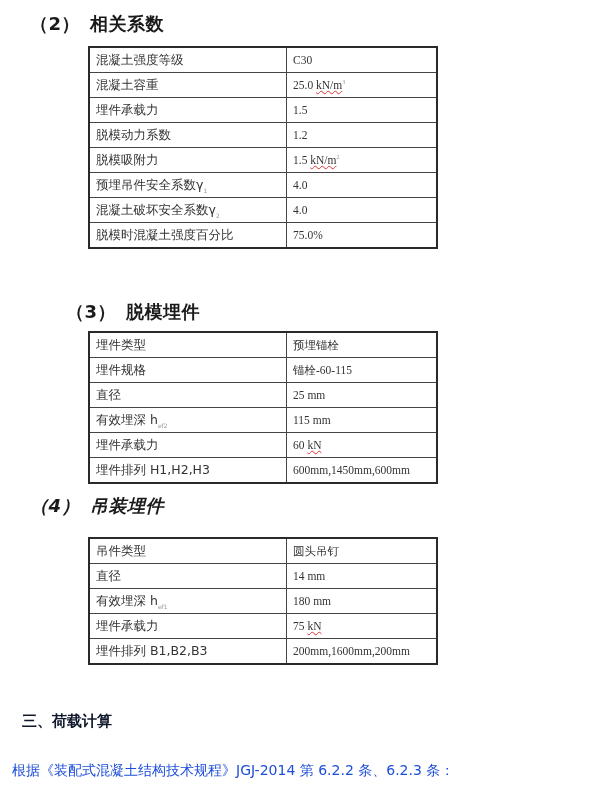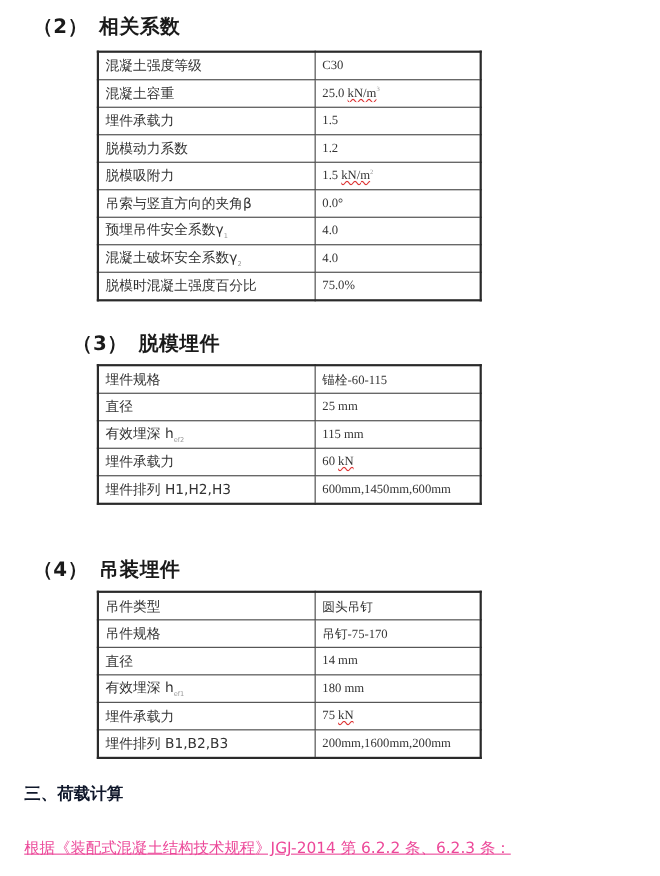--- a/index.html
+++ b/index.html
@@ -9,21 +9,21 @@
   .heading .num { margin-right: 10px; }
   table.params { position: absolute; left: 88px; width: 350px; border-collapse: collapse;
                  border: 2px solid #2a2a2a; font-size: 12.5px; }
   table.params td { border: 1px solid #444; height: 24px; padding: 0 6px; vertical-align: middle; color: #333; }
   table.params td.k { width: 184px; }
   table.params td.v { font-family: Liberation Serif, serif; font-size: 11.5px; }
   .sub { font-size: 6px; color: #999; vertical-align: sub; }
   .sup { font-size: 6px; color: #999; vertical-align: super; }
   .spell { text-decoration: underline wavy #d33; text-decoration-thickness: 1px; }
   .sec-title { position: absolute; left: 22px; top: 712px; font-size: 15px; font-weight: bold; color: #0f172a; }
-  .para { position: absolute; left: 22px; top: 762px; font-size: 14px; color: #ec4899; white-space: nowrap; text-decoration: underline; }
+  .para { position: absolute; left: 12px; top: 762px; font-size: 14px; color: #1d4ed8; white-space: nowrap; }
 </style>
 </head>
 <body>
 
 <div class="heading" style="top:12px;">
   <span class="num">（2）</span><span>相关系数</span>
 </div>
 <table class="params" style="top:46px;">
   <tbody>
       <tr>
@@ -40,43 +40,43 @@
       </tr>
   <tr>
         <td class="k">脱模动力系数</td>
         <td class="v">1.2</td>
       </tr>
   <tr>
         <td class="k">脱模吸附力</td>
         <td class="v"><span>1.5 </span><span class="spell">kN/m</span><span class="sup">2</span></td>
       </tr>
   <tr>
-        <td class="k">吊索与竖直方向的夹角β</td>
-        <td class="v">0.0°</td>
-      </tr>
-  <tr>
         <td class="k"><span>预埋吊件安全系数γ</span><span class="sub">1</span></td>
         <td class="v">4.0</td>
       </tr>
   <tr>
         <td class="k"><span>混凝土破坏安全系数γ</span><span class="sub">2</span></td>
         <td class="v">4.0</td>
       </tr>
   <tr>
         <td class="k">脱模时混凝土强度百分比</td>
         <td class="v">75.0%</td>
       </tr>
 </tbody>
   </table>
 
 <div class="heading" style="top:300px;margin-left:36px;">
   <span class="num">（3）</span><span>脱模埋件</span>
 </div>
 <table class="params" style="top:331px;">
   <tbody>
+      <tr>
+        <td class="k">埋件类型</td>
+        <td class="v">预埋锚栓</td>
+      </tr>
   <tr>
         <td class="k">埋件规格</td>
         <td class="v">锚栓-60-115</td>
       </tr>
   <tr>
         <td class="k">直径</td>
         <td class="v">25 mm</td>
       </tr>
   <tr>
         <td class="k"><span>有效埋深 h</span><span class="sub">ef2</span></td>
@@ -86,32 +86,28 @@
         <td class="k">埋件承载力</td>
         <td class="v"><span>60 </span><span class="spell">kN</span></td>
       </tr>
   <tr>
         <td class="k">埋件排列 H1,H2,H3</td>
         <td class="v">600mm,1450mm,600mm</td>
       </tr>
 </tbody>
   </table>
 
-<div class="heading" style="top:506px;">
+<div class="heading" style="top:494px;font-style:italic;">
   <span class="num">（4）</span><span>吊装埋件</span>
 </div>
 <table class="params" style="top:537px;">
   <tbody>
       <tr>
         <td class="k">吊件类型</td>
         <td class="v">圆头吊钉</td>
-      </tr>
-  <tr>
-        <td class="k">吊件规格</td>
-        <td class="v">吊钉-75-170</td>
       </tr>
   <tr>
         <td class="k">直径</td>
         <td class="v">14 mm</td>
       </tr>
   <tr>
         <td class="k"><span>有效埋深 h</span><span class="sub">ef1</span></td>
         <td class="v">180  mm</td>
       </tr>
   <tr>

